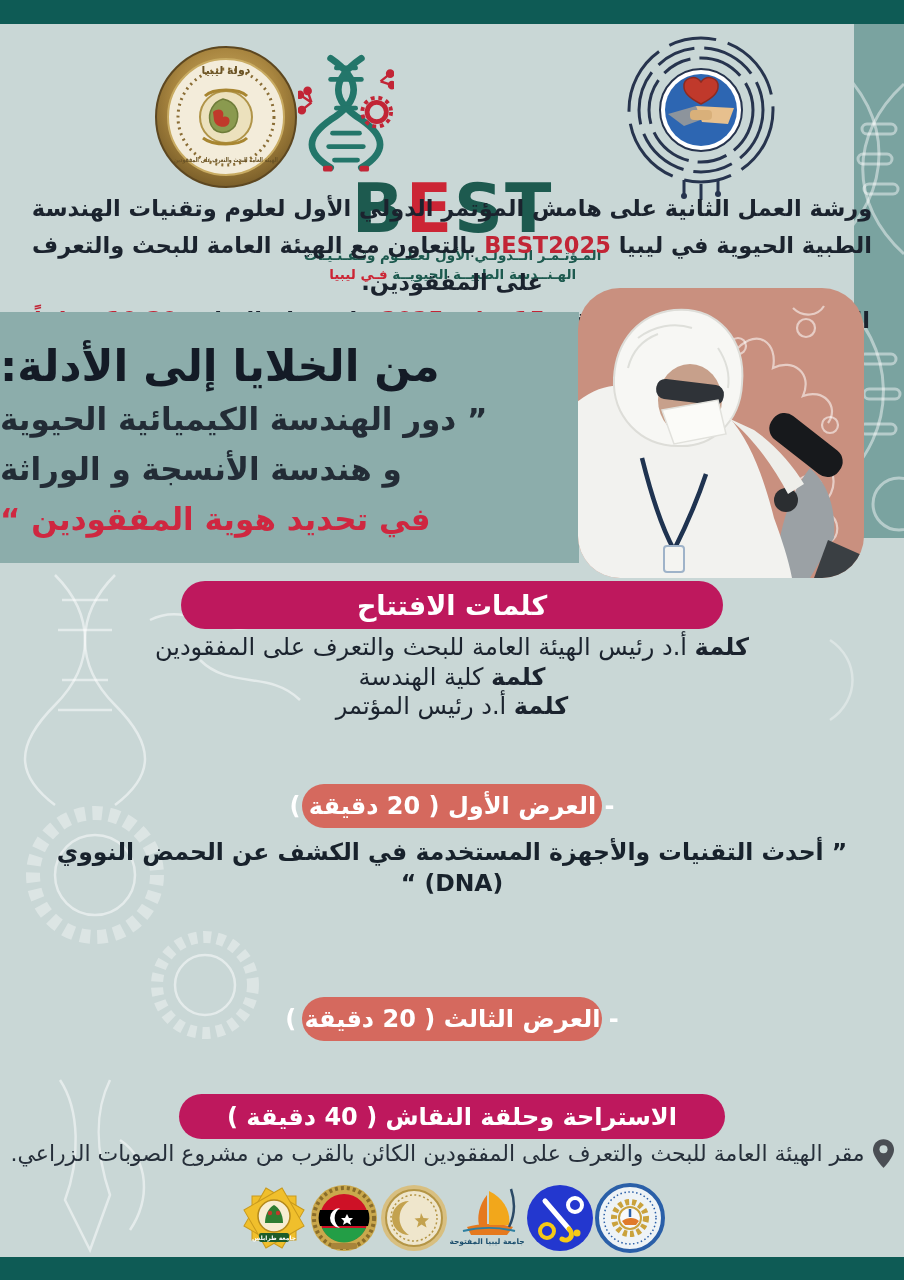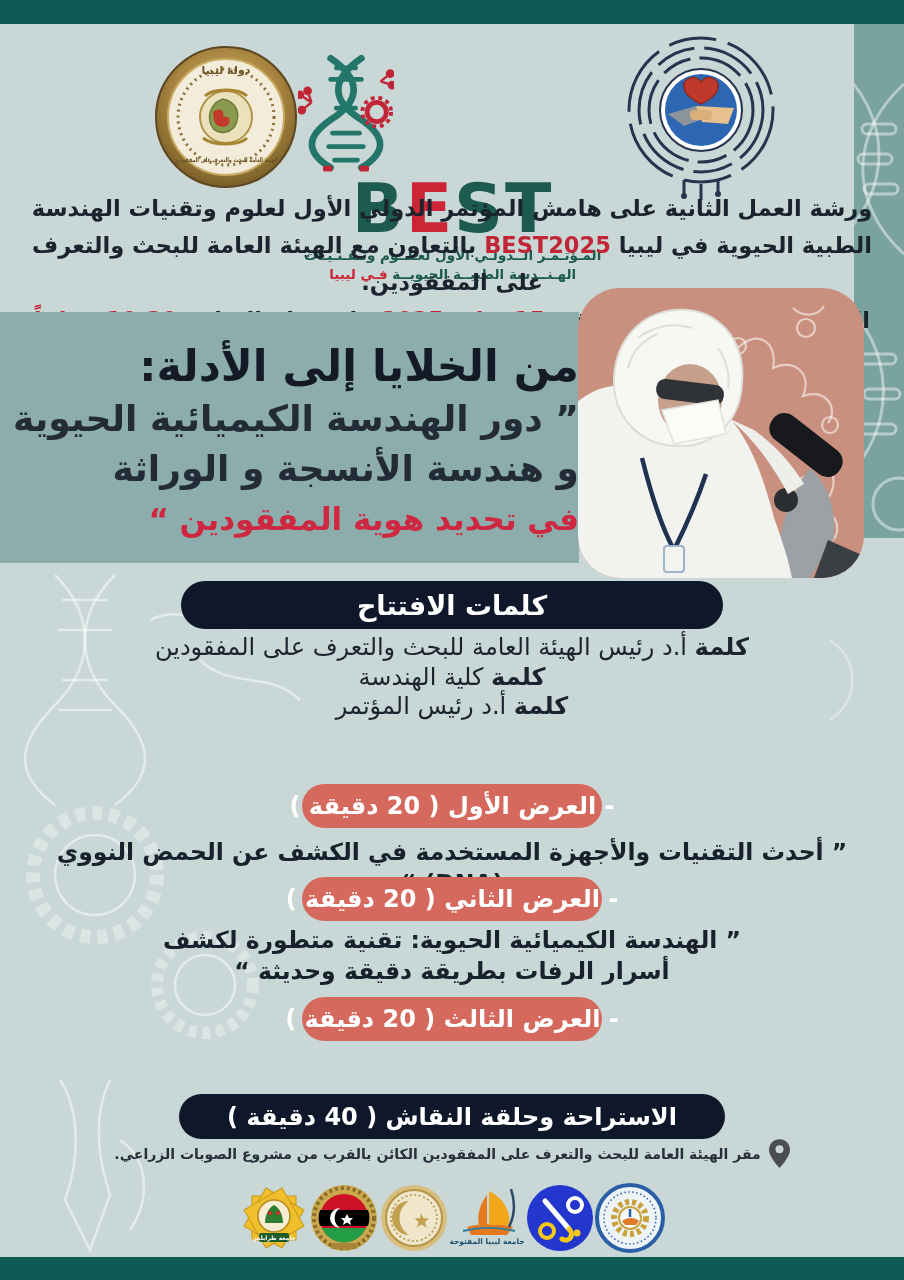--- a/index.html
+++ b/index.html
@@ -27,32 +27,32 @@
   .blue-emblem{position:absolute;left:610px;top:-4px;}
 
   
   .intro{position:absolute;top:190px;left:0;width:100%;text-align:center;direction:rtl;}
   .intro p{margin:0 auto;width:856px;font-size:22.5px;font-weight:bold;line-height:37px;color:#1b232e;}
   .intro .red{color:#c22536;}
   .intro .date-line{margin-top:1px;}
   .intro .venue-line{margin-top:1px;}
 
   
-  .title-block{position:absolute;top:312px;left:0;width:579px;height:251px;background:#8cadab;direction:rtl;text-align:right;}
+  .title-block{position:absolute;top:312px;left:0;width:579px;height:251px;background:#8cadab;direction:rtl;text-align:left;}
   .title-block .t1{font-size:43px;font-weight:bold;color:#141b26;margin-top:26px;line-height:56px;}
-  .title-block .t2,.title-block .t3{font-size:36px;font-weight:bold;color:#232c36;line-height:50px;}
+  .title-block .t2,.title-block .t3{font-size:31px;font-weight:bold;color:#232c36;line-height:50px;}
   .title-block .t4{font-size:31px;font-weight:bold;color:#cf2740;line-height:50px;}
 
   
   .photo{position:absolute;left:578px;top:288px;width:286px;height:290px;border-radius:42px;background:#c9907f;overflow:hidden;}
 
   
   .pill{position:absolute;left:50%;transform:translateX(-50%);display:flex;align-items:center;justify-content:center;
         color:#fff;font-weight:bold;direction:rtl;white-space:nowrap;}
-  .pill.teal{background:#0f172a;}
+  .pill.teal{background:#be185d;}
   .pill.red{background:#c32840;}
   .pill.salmon{background:#d5695e;}
   .pill-opening{top:581px;width:542px;height:48px;border-radius:25px;font-size:27px;}
   .pill-workshops{top:727px;width:402px;height:50px;border-radius:26px;font-size:27px;}
   .pill-w1{top:784px;width:300px;height:44px;border-radius:23px;font-size:24px;}
   .pill-w2{top:877px;width:300px;height:44px;border-radius:23px;font-size:24px;}
   .pill-w3{top:997px;width:300px;height:44px;border-radius:23px;font-size:24px;}
   .pill-break{top:1094px;width:546px;height:45px;border-radius:23px;font-size:24px;}
 
   
@@ -63,21 +63,21 @@
 
   
   .desc{position:absolute;left:50%;transform:translateX(-50%);text-align:center;direction:rtl;
         font-weight:bold;color:#18222c;font-size:23.5px;line-height:31px;}
   .desc1{top:837px;width:860px;}
   .desc2{top:925px;width:600px;}
   .desc3{top:1049px;width:860px;}
 
   
   .location{position:absolute;top:1139px;left:0;width:100%;display:flex;direction:rtl;align-items:center;justify-content:center;gap:8px;}
-  .location .txt{font-size:14px;font-weight:bold;color:#262f3a;}
+  .location .txt{font-size:22px;font-weight:normal;color:#262f3a;}
 
   
   .footer-logos{position:absolute;top:1183px;left:0;width:100%;display:flex;align-items:center;justify-content:center;}
 </style>
 </head>
 <body>
 
 <div class="poster">
 
   <svg class="decor" width="904" height="1280" viewBox="0 0 904 1280" fill="none" xmlns="http://www.w3.org/2000/svg">
@@ -246,24 +246,20 @@
     <div><b>كلمة</b><span> كلية الهندسة</span></div>
     <div><b>كلمة</b><span> أ.د رئيس المؤتمر</span></div>
   </div>
 
 
   <div class="pill salmon pill-w1">
       <span>- العرض الأول ( 20 دقيقة )</span>
     </div>
   <div class="desc desc1">” أحدث التقنيات والأجهزة المستخدمة في الكشف عن الحمض النووي (DNA) “</div>
 
-  <div class="pill salmon pill-w2">
-      <span>- العرض الثاني ( 20 دقيقة )</span>
-    </div>
-  <div class="desc desc2">” الهندسة الكيميائية الحيوية: تقنية متطورة لكشف أسرار الرفات بطريقة دقيقة وحديثة “</div>
 
   <div class="pill salmon pill-w3">
       <span>- العرض الثالث ( 20 دقيقة )</span>
     </div>
 
   <div class="pill teal pill-break">
       <span>الاستراحة وحلقة النقاش ( 40 دقيقة )</span>
     </div>
 
   <div class="location">

